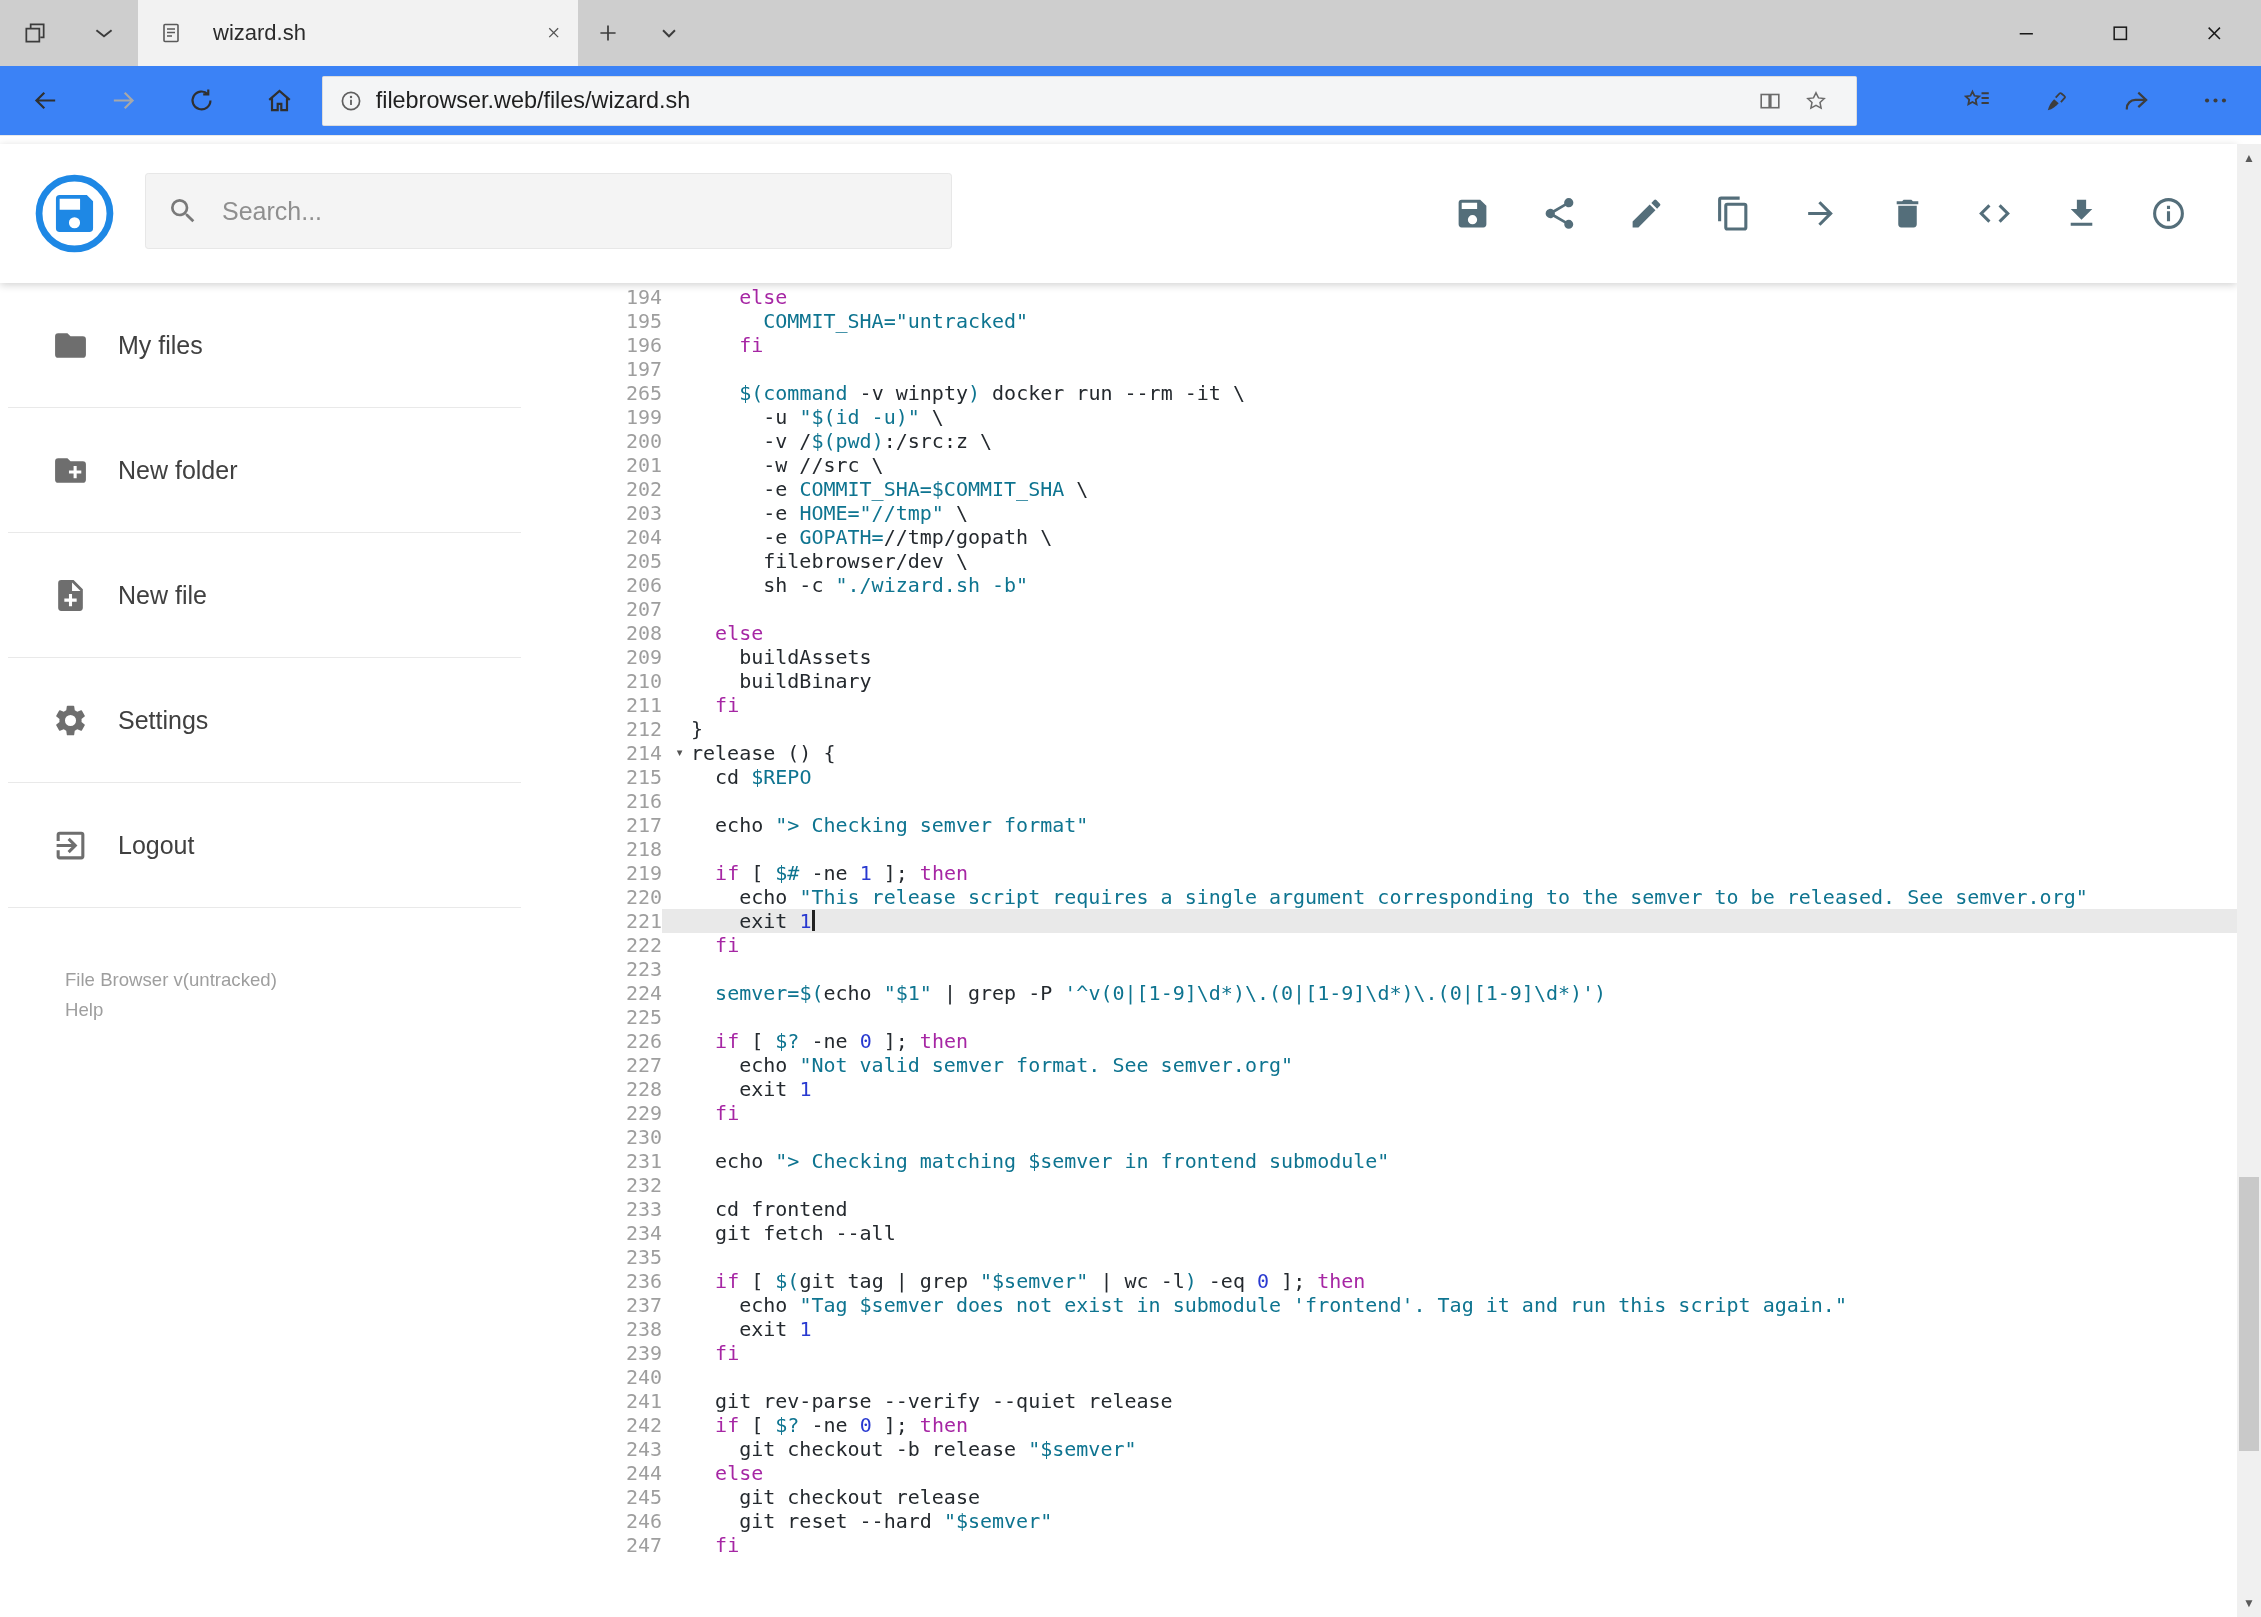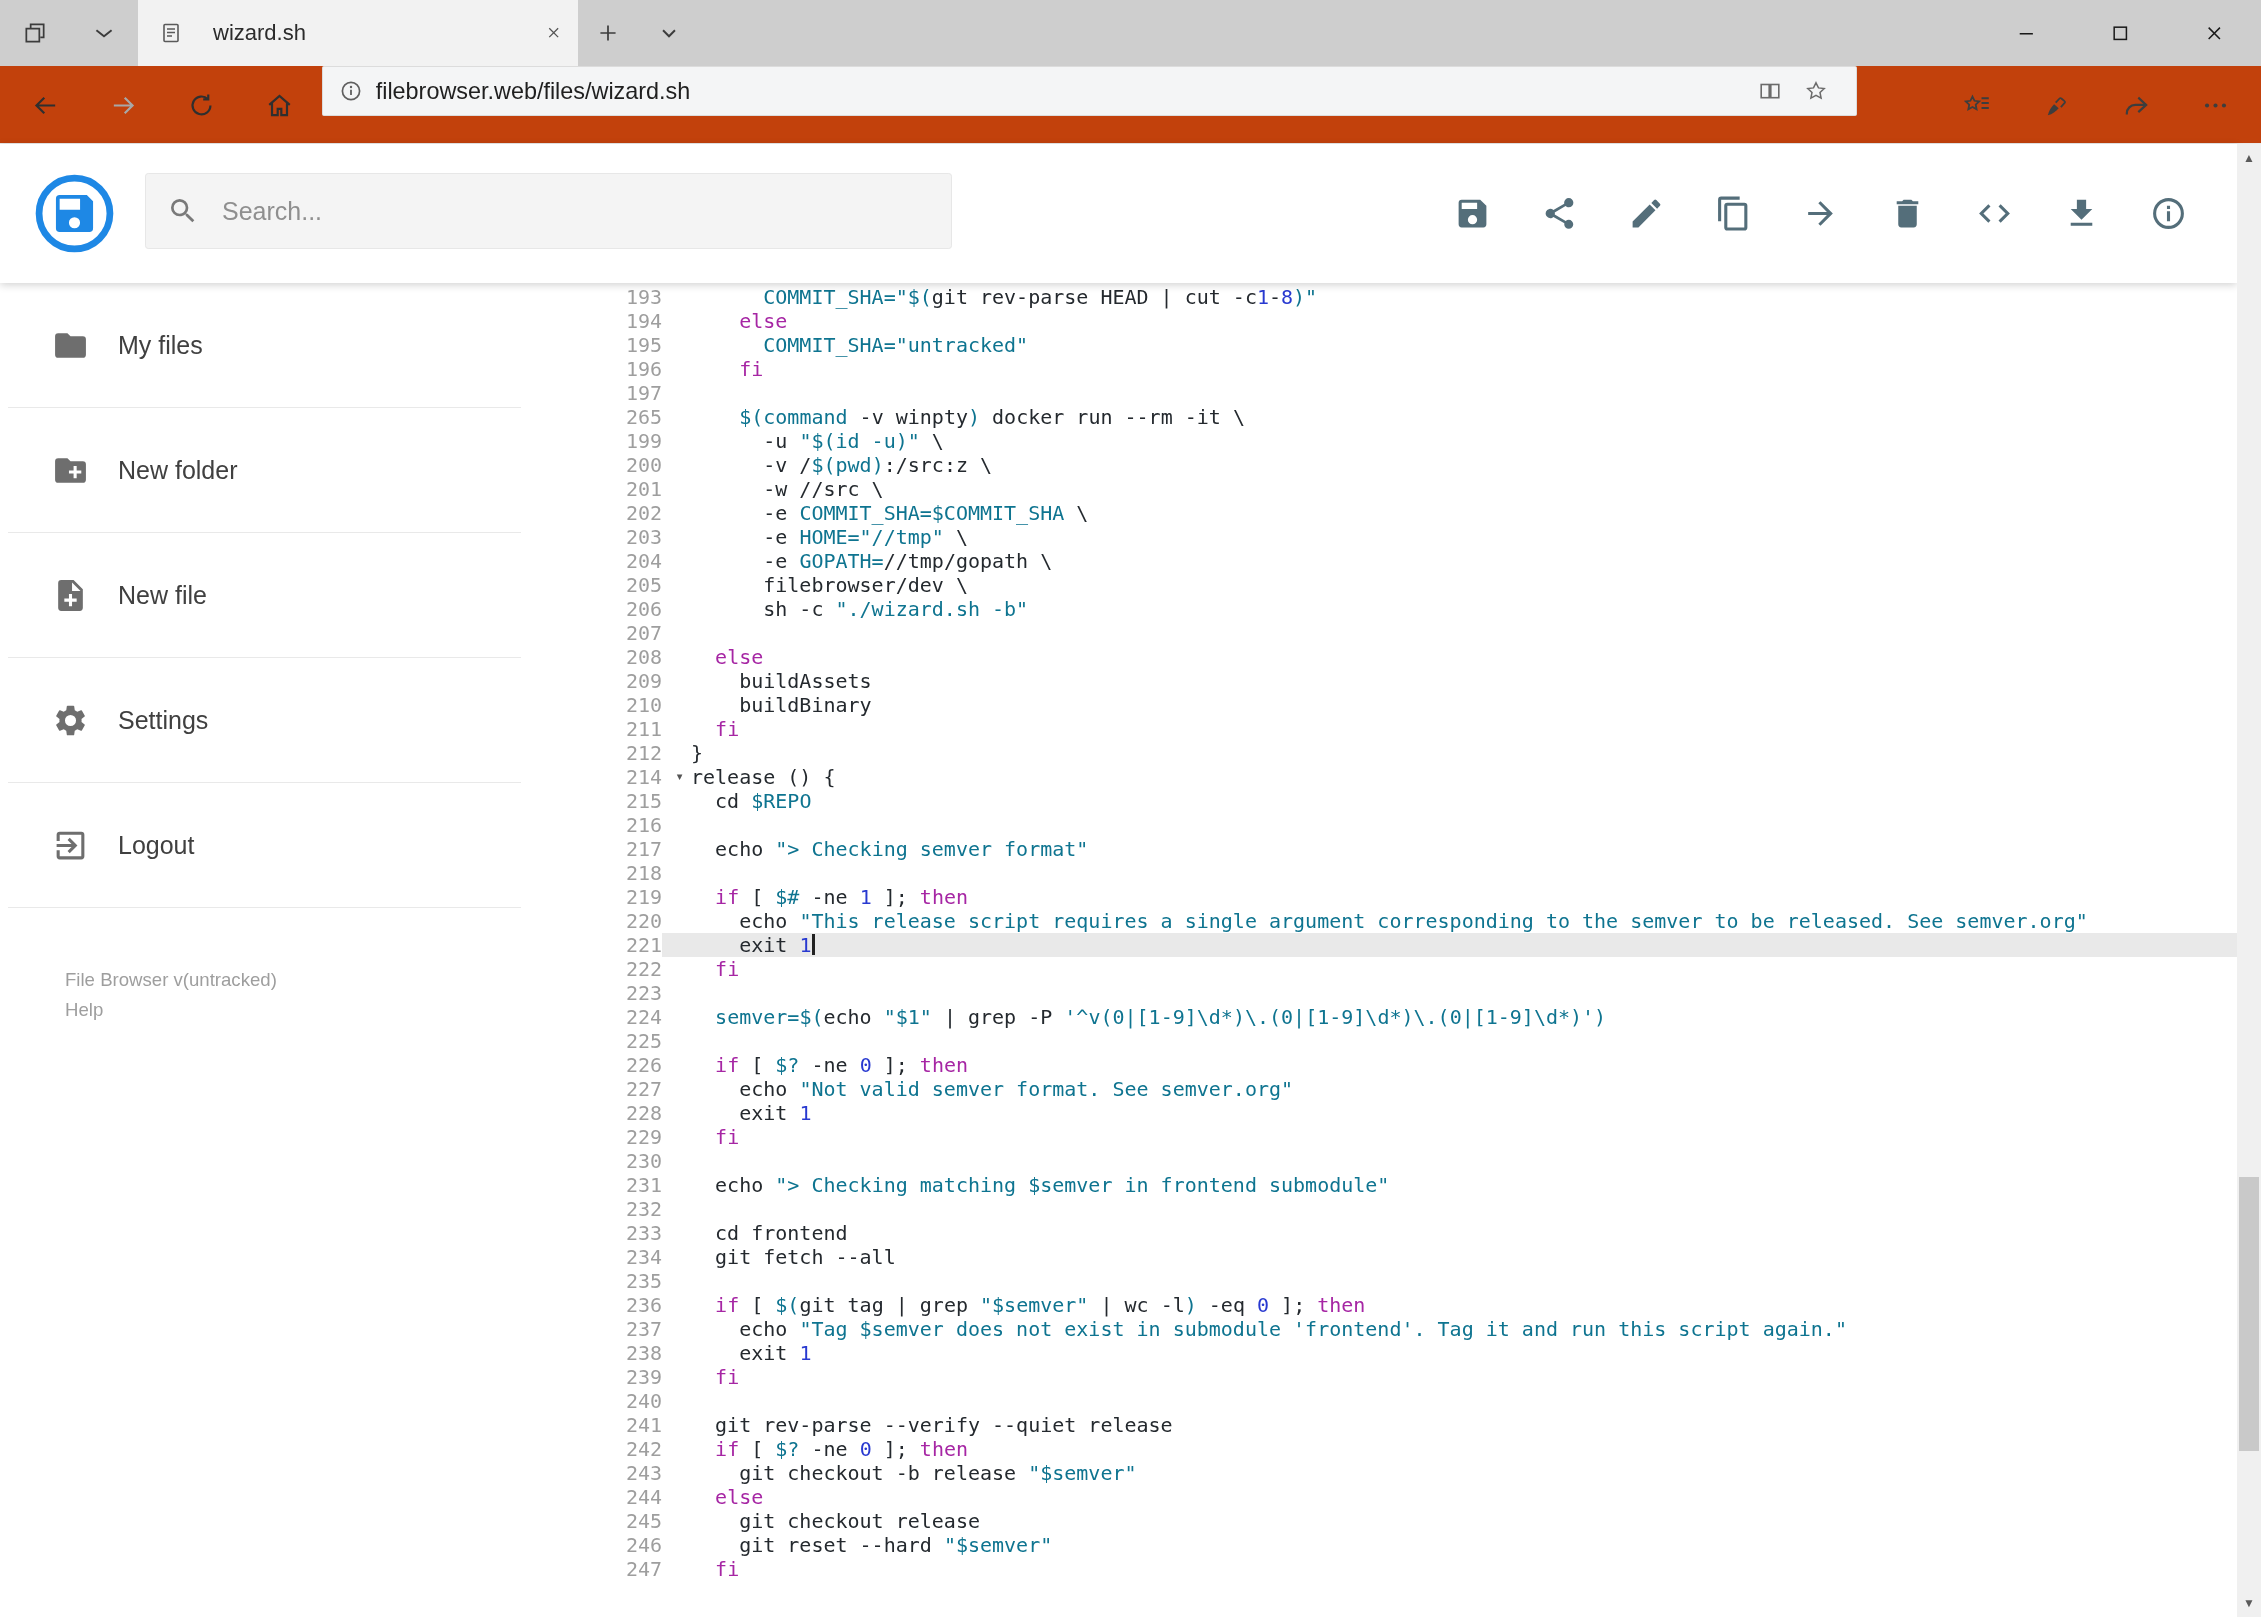--- a/index.html
+++ b/index.html
@@ -23,21 +23,21 @@
   .tab-title{flex:1;font-size:22px;color:#2b2b2b;white-space:nowrap;overflow:hidden}
   .tab-close{border:none;background:none;color:#555;padding:0;cursor:pointer}
   .tab-close svg{width:19.4px;height:19.4px}
   .newtab{width:61px}
   .tablist{width:61px}
   .win-controls{margin-left:auto;display:flex}
   .win-btn{width:94px;border:none;background:transparent;display:flex;align-items:center;justify-content:center;color:#1a1a1a;cursor:pointer}
   .win-btn svg{width:22.6px;height:22.6px}
 
   
-  .urlbar{position:absolute;top:66px;left:0;right:0;height:78px;background:#c2410c;border-bottom:0.8px solid #e9e9e9;display:flex;padding:0 6.5px;box-sizing:border-box}
+  .urlbar{position:absolute;top:66px;left:0;right:0;height:70px;background:#3b82f6;border-bottom:0.8px solid #e9e9e9;display:flex;align-items:center;padding:0 6.5px;box-sizing:border-box}
   .nav-btn{width:78px;height:78px;border:none;background:none;display:flex;align-items:center;justify-content:center;color:#2f2f2f;padding:0;cursor:pointer}
   .nav-btn svg{width:29px;height:29px}
   .nav-btn.disabled{color:#a8a8a8}
   .url-field{height:50px;flex:0 0 1535px;box-sizing:border-box;background:#f4f5f6;border:0.8px solid #dcdcdc;border-radius:1.6px;display:flex;align-items:center;padding:0 16px;margin-left:3.2px}
   .url-field .site-info{color:#5f5f5f}
   .url-field svg{width:24px;height:24px}
   .url-text{font-size:23.4px;color:#1f1f1f;margin-left:13px;flex:1;white-space:nowrap;overflow:hidden}
   .url-text .path{color:#1f1f1f}
   .field-icon{border:none;background:none;color:#6b6b6b;padding:0 11.3px;cursor:pointer}
   .right-btns{margin-left:auto;display:flex}
@@ -305,24 +305,20 @@
       </div>
     <div class="side-footer">
       <div>File Browser v(untracked)</div>
       <div class="help">Help</div>
     </div>
   </nav>
 
   <div class="editor">
     <div>
         <div class="row">
-          <span class="ln">193</span>
-          <span class="code"><span class="t-p">      </span><span class="t-s">COMMIT_SHA="$(</span><span class="t-p">git rev-parse HEAD | cut -c</span><span class="t-n">1</span><span class="t-p">-</span><span class="t-n">8</span><span class="t-s">)"</span></span>
-        </div>
-        <div class="row">
           <span class="ln">194</span>
           <span class="code"><span class="t-p">    </span><span class="t-k">else</span></span>
         </div>
         <div class="row">
           <span class="ln">195</span>
           <span class="code"><span class="t-p">      </span><span class="t-s">COMMIT_SHA="untracked"</span></span>
         </div>
         <div class="row">
           <span class="ln">196</span>
           <span class="code"><span class="t-p">    </span><span class="t-k">fi</span></span>

